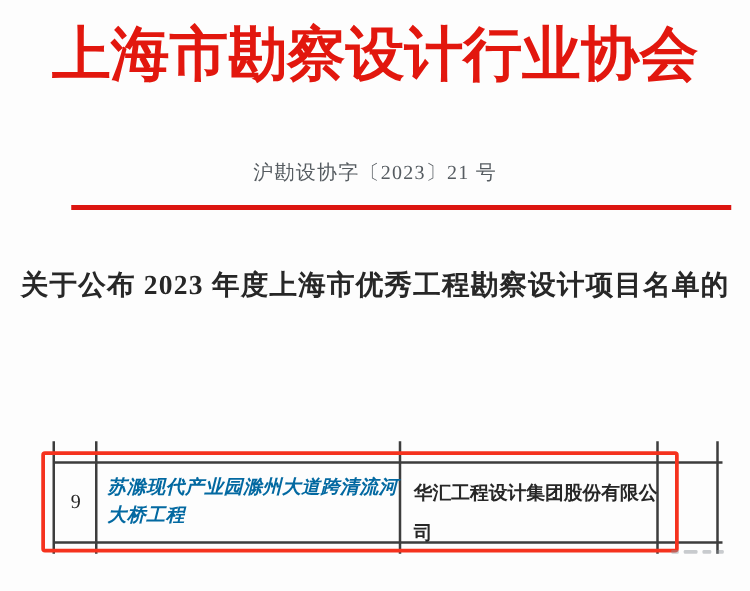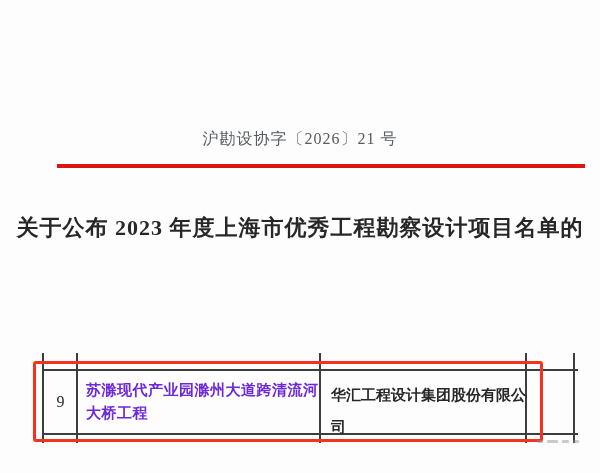--- a/index.html
+++ b/index.html
@@ -155,41 +155,42 @@
   .faint-marks i:nth-child(1) { width: 6px; }
   .faint-marks i:nth-child(2) { width: 11px; }
   .faint-marks i:nth-child(3) { width: 7px; }
   .faint-marks i:nth-child(4) { width: 6px; }
 </style>
 </head>
 <body>
 
 <div class="page">
 
-
-  <div class="doc-number" style="color: rgb(86, 92, 97);">沪勘设协字〔2026〕21 号</div>
+  <h1 class="org-title" style="color: rgb(226, 23, 14);">上海市勘察设计行业协会</h1>
+
+  <div class="doc-number" style="color: rgb(86, 92, 97);">沪勘设协字〔2023〕21 号</div>
 
   <div class="red-rule" style="background: rgb(220, 21, 16);"></div>
 
   <h2 class="notice-title-1" style="color: rgb(39, 39, 39);">关于公布 2023 年度上海市优秀工程勘察设计项目名单的</h2>
 
 
 
   <div>
     <div class="vline" style="left: 42px; background: rgb(61, 61, 61);"></div>
     <div class="vline" style="left: 76px; background: rgb(61, 61, 61);"></div>
     <div class="vline" style="left: 319px; background: rgb(61, 61, 61);"></div>
     <div class="vline" style="left: 525px; background: rgb(61, 61, 61);"></div>
     <div class="vline" style="left: 573px; background: rgb(61, 61, 61);"></div>
     <div class="hline top" style="background: rgb(61, 61, 61);"></div>
     <div class="hline bottom" style="background: rgb(61, 61, 61);"></div>
 
     <div class="cell-no" style="color: rgb(39, 39, 39);">9</div>
 
-    <div class="cell-project" style="color: #6d28d9;">苏滁现代产业园滁州大道跨清流河大桥工程</div>
+    <div class="cell-project" style="color: #0369a1; font-style: italic;">苏滁现代产业园滁州大道跨清流河大桥工程</div>
 
     <div class="cell-company" style="color: rgb(39, 39, 39);">华汇工程设计集团股份有限公司</div>
   </div>
 
   <div class="highlight-box" style="border-color: rgb(245, 50, 30);"></div>
 
   <div class="faint-marks">
     <i></i>
       <i></i>
       <i></i>

